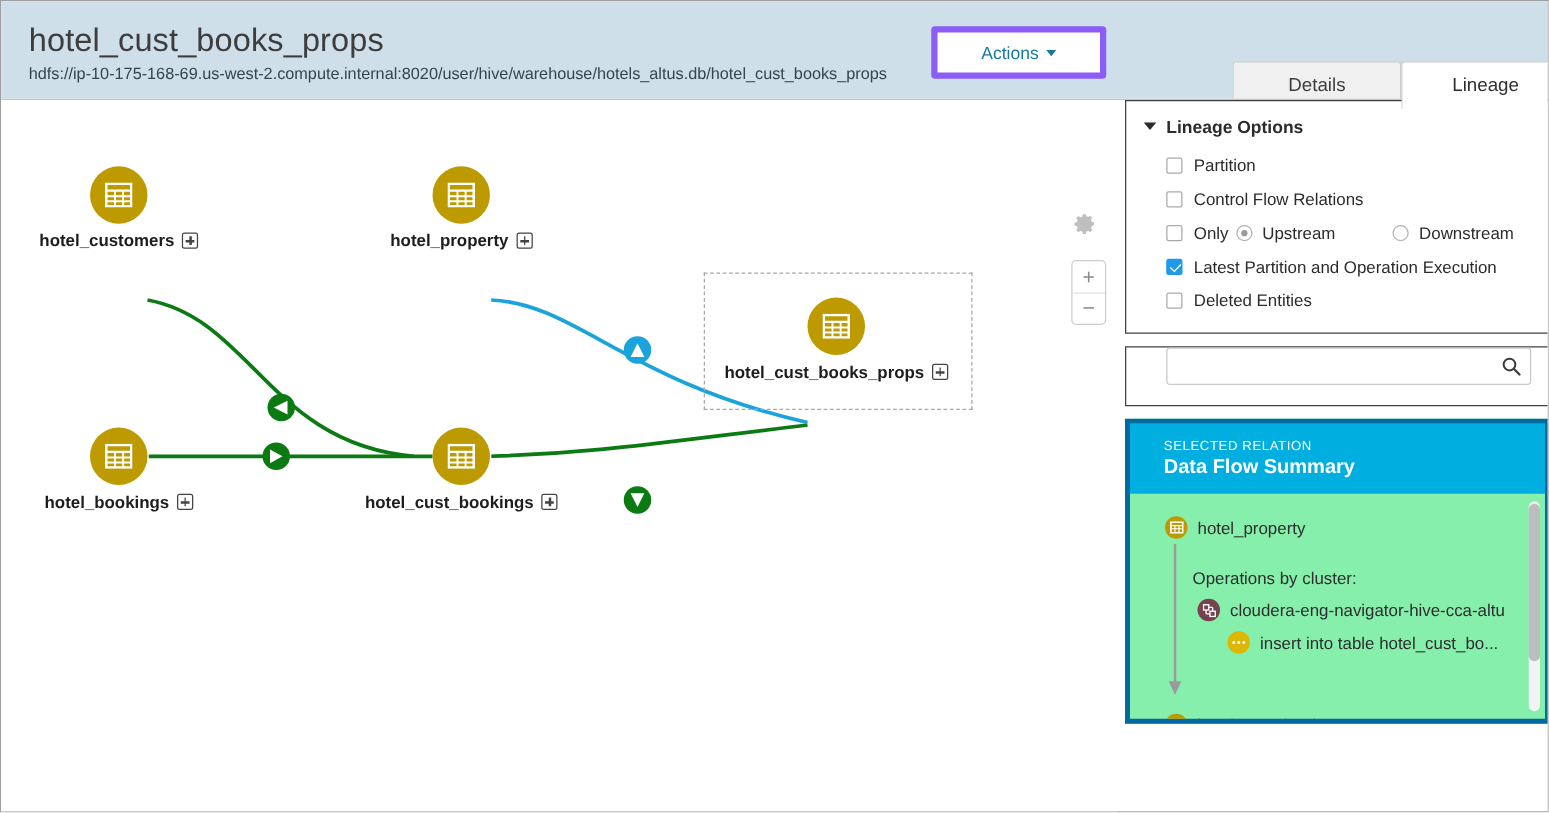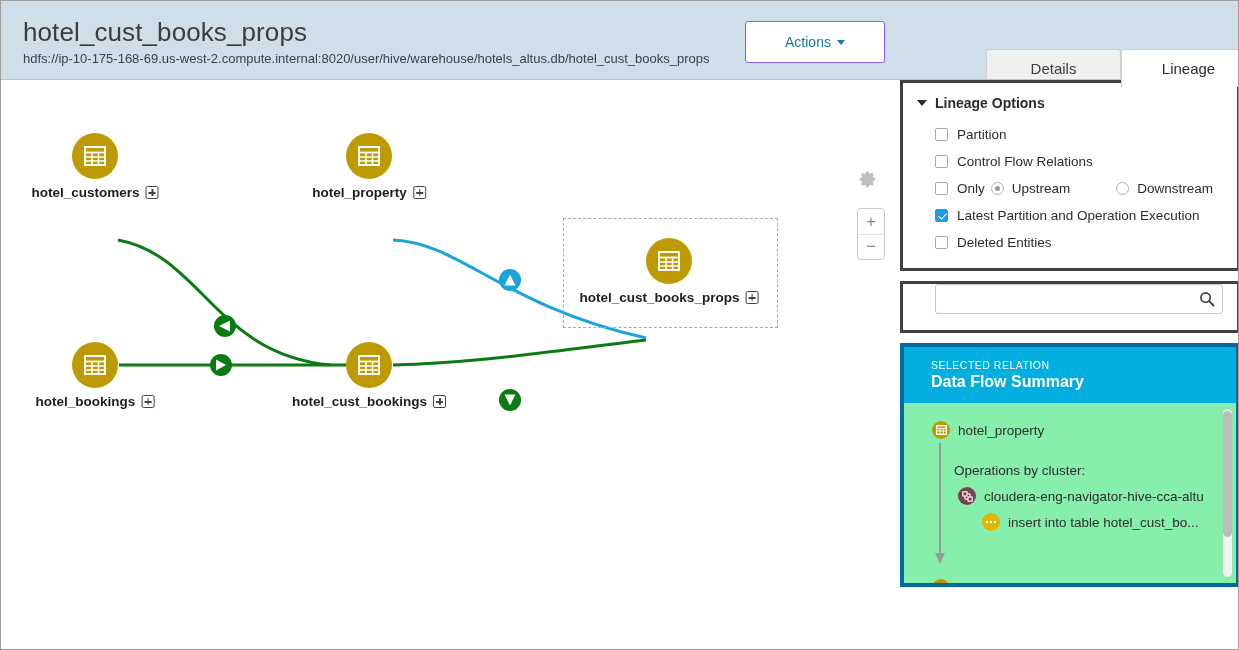--- a/index.html
+++ b/index.html
@@ -30,21 +30,21 @@
     letter-spacing: 0.1px;
   }
   .page-subtitle {
     position: absolute; left: 22px; top: 50px;
     font-size: 13px; color: #35444e;
   }
   .actions-button {
     position: absolute; left: 744px; top: 20px;
     width: 140px; height: 42px;
     background: #ffffff;
-    border: 1px solid #8b5cf6;
+    border: 5px solid #8b5cf6;
     border-radius: 3px;
     color: #1579a0;
     font-size: 14px;
     display: flex; align-items: center; justify-content: center;
     cursor: pointer;
   }
   .caret-down {
     display: inline-block; margin-left: 6px;
     width: 0; height: 0;
     border-left: 4.5px solid transparent;
@@ -147,21 +147,21 @@
   }
   .zoom-btn + .zoom-btn { border-top: 1px solid #e2e2e2; }
 
   
   .right-panel {
     position: absolute; left: 899px; top: 0;
     width: 340px; height: 570px;
   }
   .card {
     background: #ffffff;
-    border: 3px solid #404040;
+    border: 1px solid #404040;
     margin-bottom: 10px;
   }
   .card-title {
     font-size: 14px; font-weight: 700; color: #2b2b2b;
     padding: 12px 0 8px 14px;
     display: flex; align-items: center; gap: 8px;
     cursor: pointer;
   }
   .chevron {
     display: inline-block;

